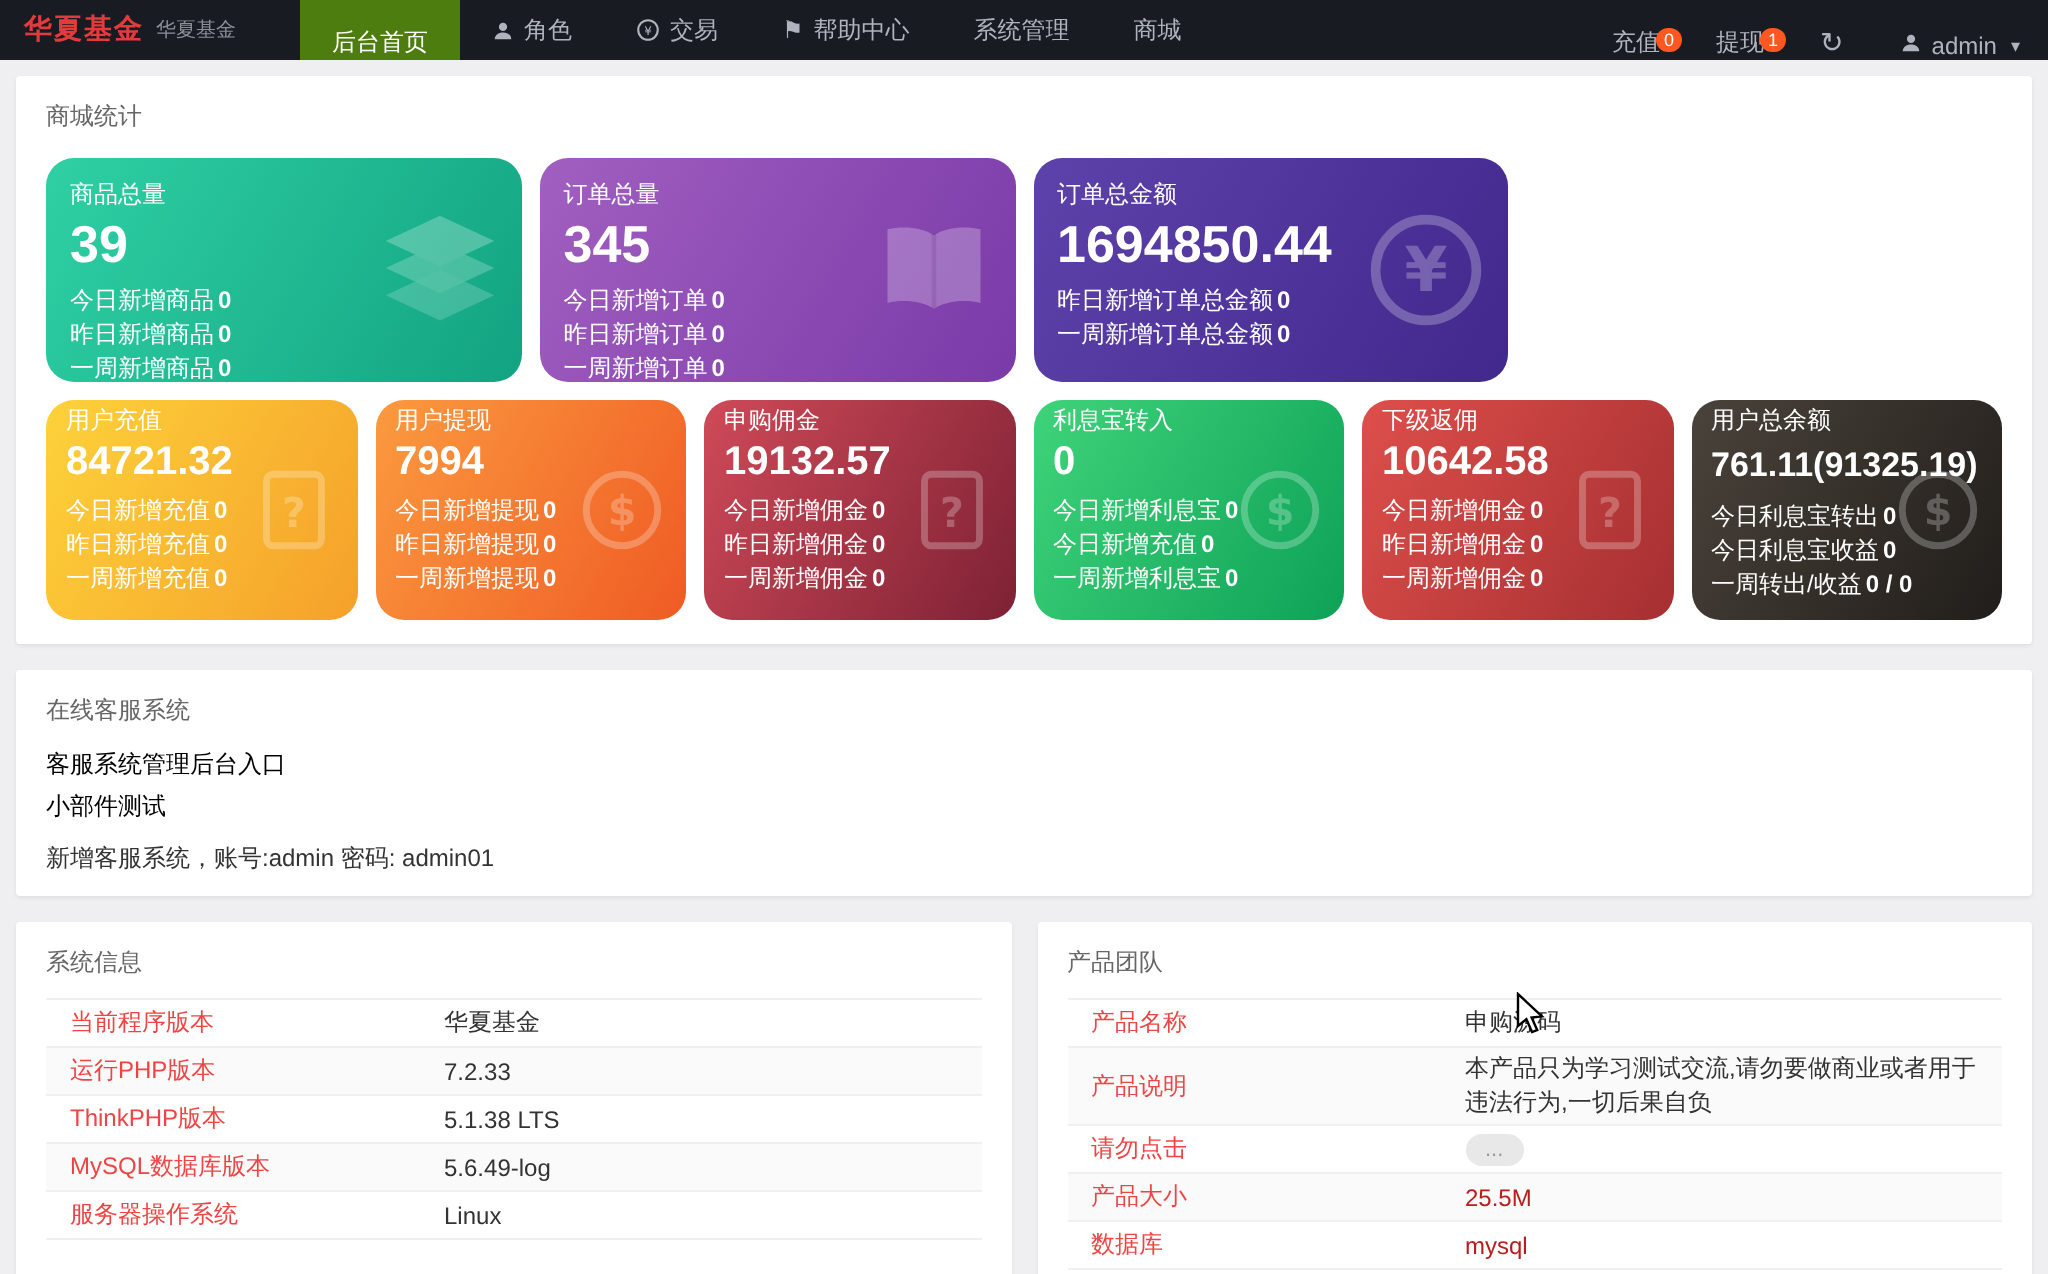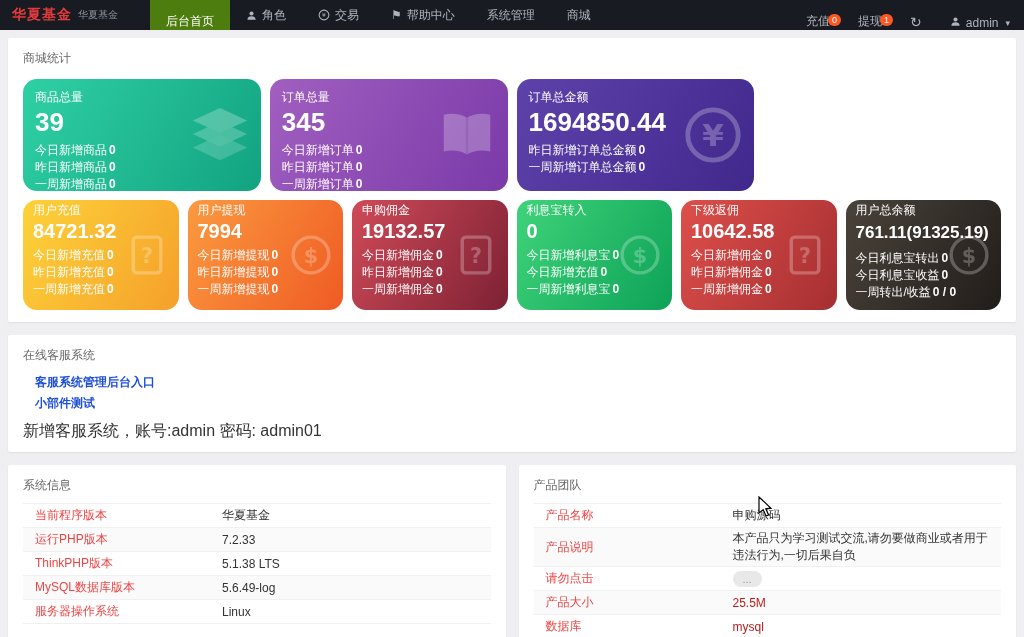--- a/index.html
+++ b/index.html
@@ -51,22 +51,22 @@
   .g4 { background:linear-gradient(120deg,#5e42ab,#41288c); }
   .g5 { background:linear-gradient(120deg,#fdd23a,#f5a02a); }
   .g6 { background:linear-gradient(120deg,#fb9a3f,#ef5b24); }
   .g7 { background:linear-gradient(120deg,#cf4a58,#7d2134); }
   .g8 { background:linear-gradient(120deg,#3fd37a,#0da257); }
   .g9 { background:linear-gradient(120deg,#dd4f4b,#a62f31); }
   .g10{ background:linear-gradient(120deg,#4a433b,#211d1a); }
 
   
   .service-body { padding:6px 15px 10px; }
-  .service-link { display:block; font-size:12px; font-weight:bold; color:#1d4ed8; margin:4px 12px; cursor:pointer; text-decoration:none; }
-  .service-note { font-size:16px; color:#333; margin-top:9px; }
+  .service-link { display:block; font-size:12px; font-weight:normal; color:#000000; margin:4px 0; cursor:pointer; text-decoration:none; }
+  .service-note { font-size:12px; color:#333; margin-top:9px; }
 
   
   .bottom { display:flex; gap:13px; }
   .bottom .panel { flex:1; margin-bottom:0; }
   table.info { width:100%; border-collapse:collapse; margin-top:9px; border-top:1px solid #f0f0f0; }
   table.info td { font-size:12px; height:24px; padding:2px 12px; border-bottom:1px solid #f0f0f0; }
   table.info tr:nth-child(even) { background:#fafafa; }
   td.lbl { width:40%; color:#ef4444; }
   td.val { color:#333; }
   .link-val { color:#b91c1c; cursor:pointer; }

